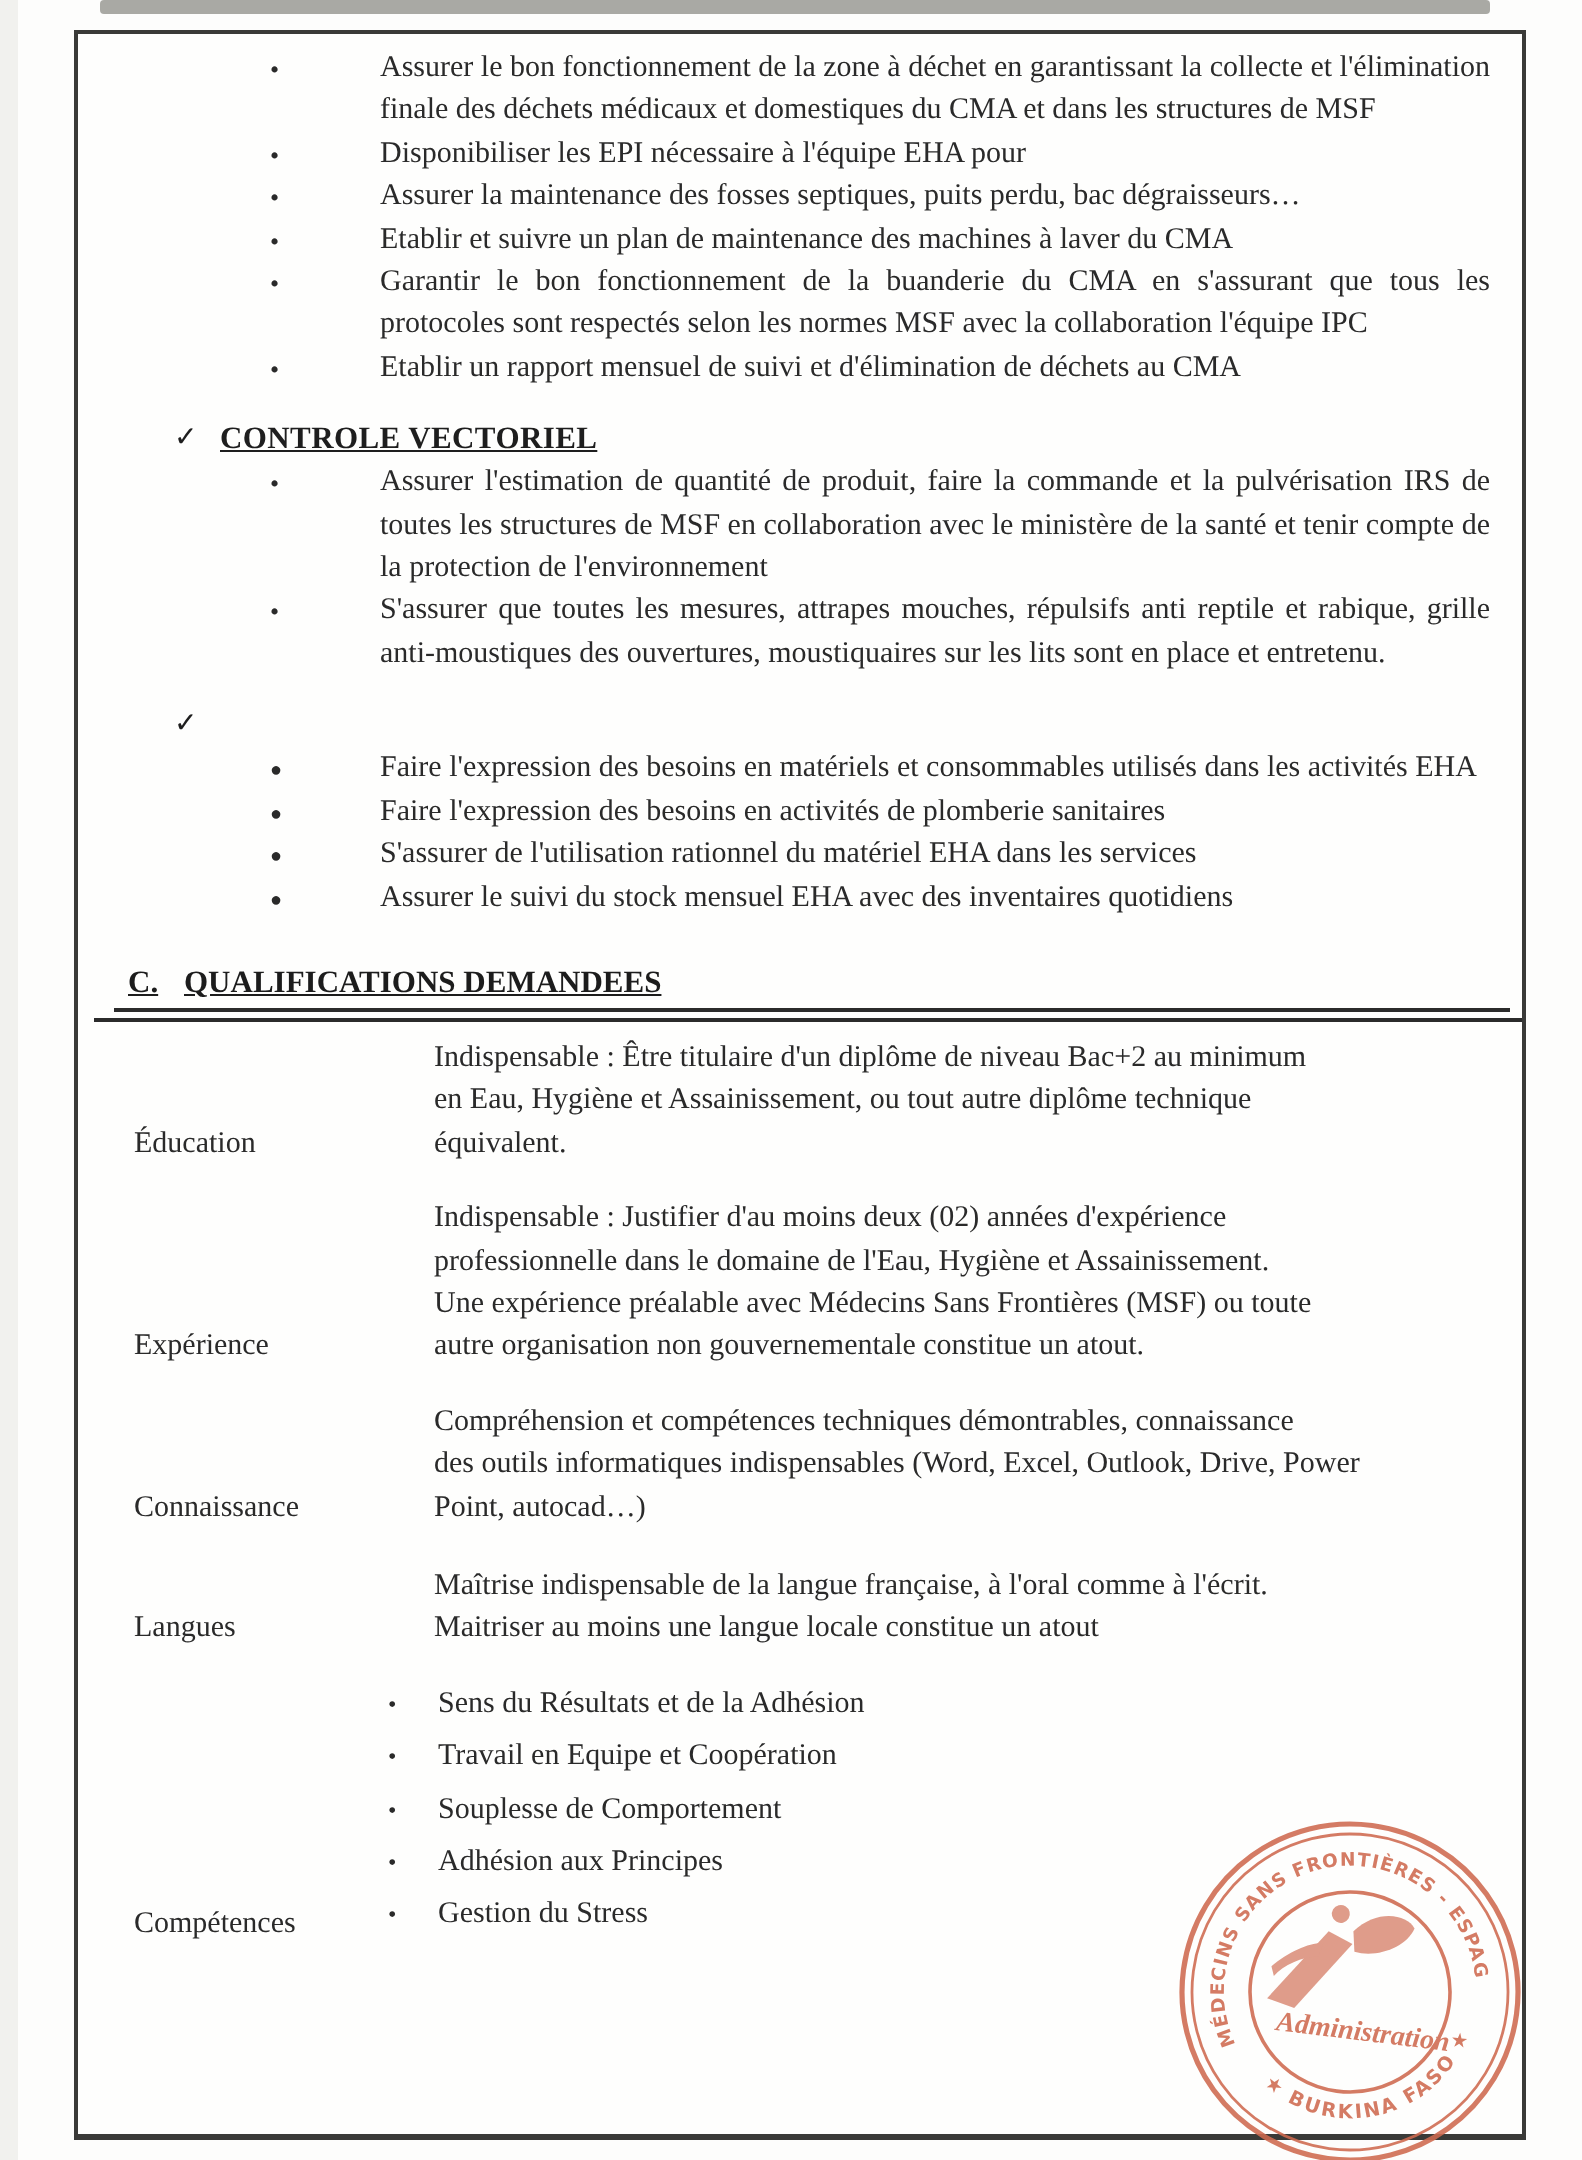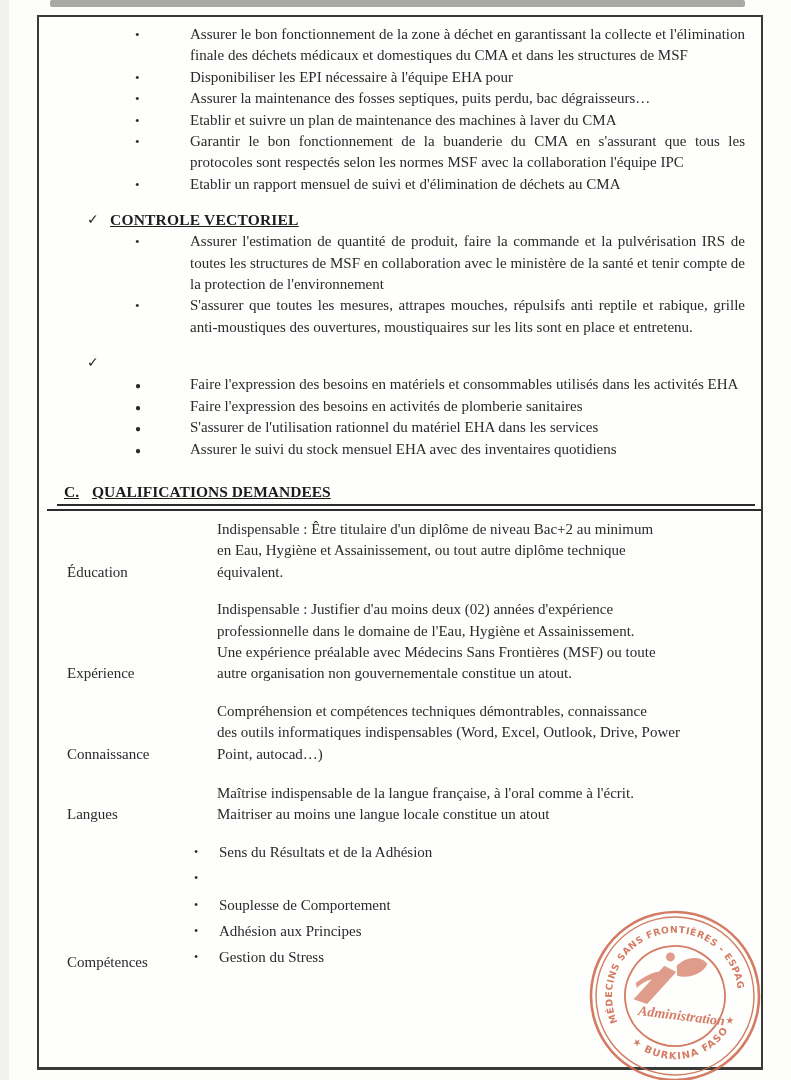--- a/index.html
+++ b/index.html
@@ -153,20 +153,21 @@
 
     <div class="qrow qrow-comp">
       <div class="qlabel qlabel-c">Compétences</div>
       <ul class="comp-list">
         <li>
           <span class="comp-dot">•</span>
           <span>Sens du Résultats et de la Adhésion</span>
         </li>
         <li>
           <span class="comp-dot">•</span>
+          <span>Travail en Equipe et Coopération</span>
         </li>
         <li>
           <span class="comp-dot">•</span>
           <span>Souplesse de Comportement</span>
         </li>
         <li>
           <span class="comp-dot">•</span>
           <span>Adhésion aux Principes</span>
         </li>
         <li>

